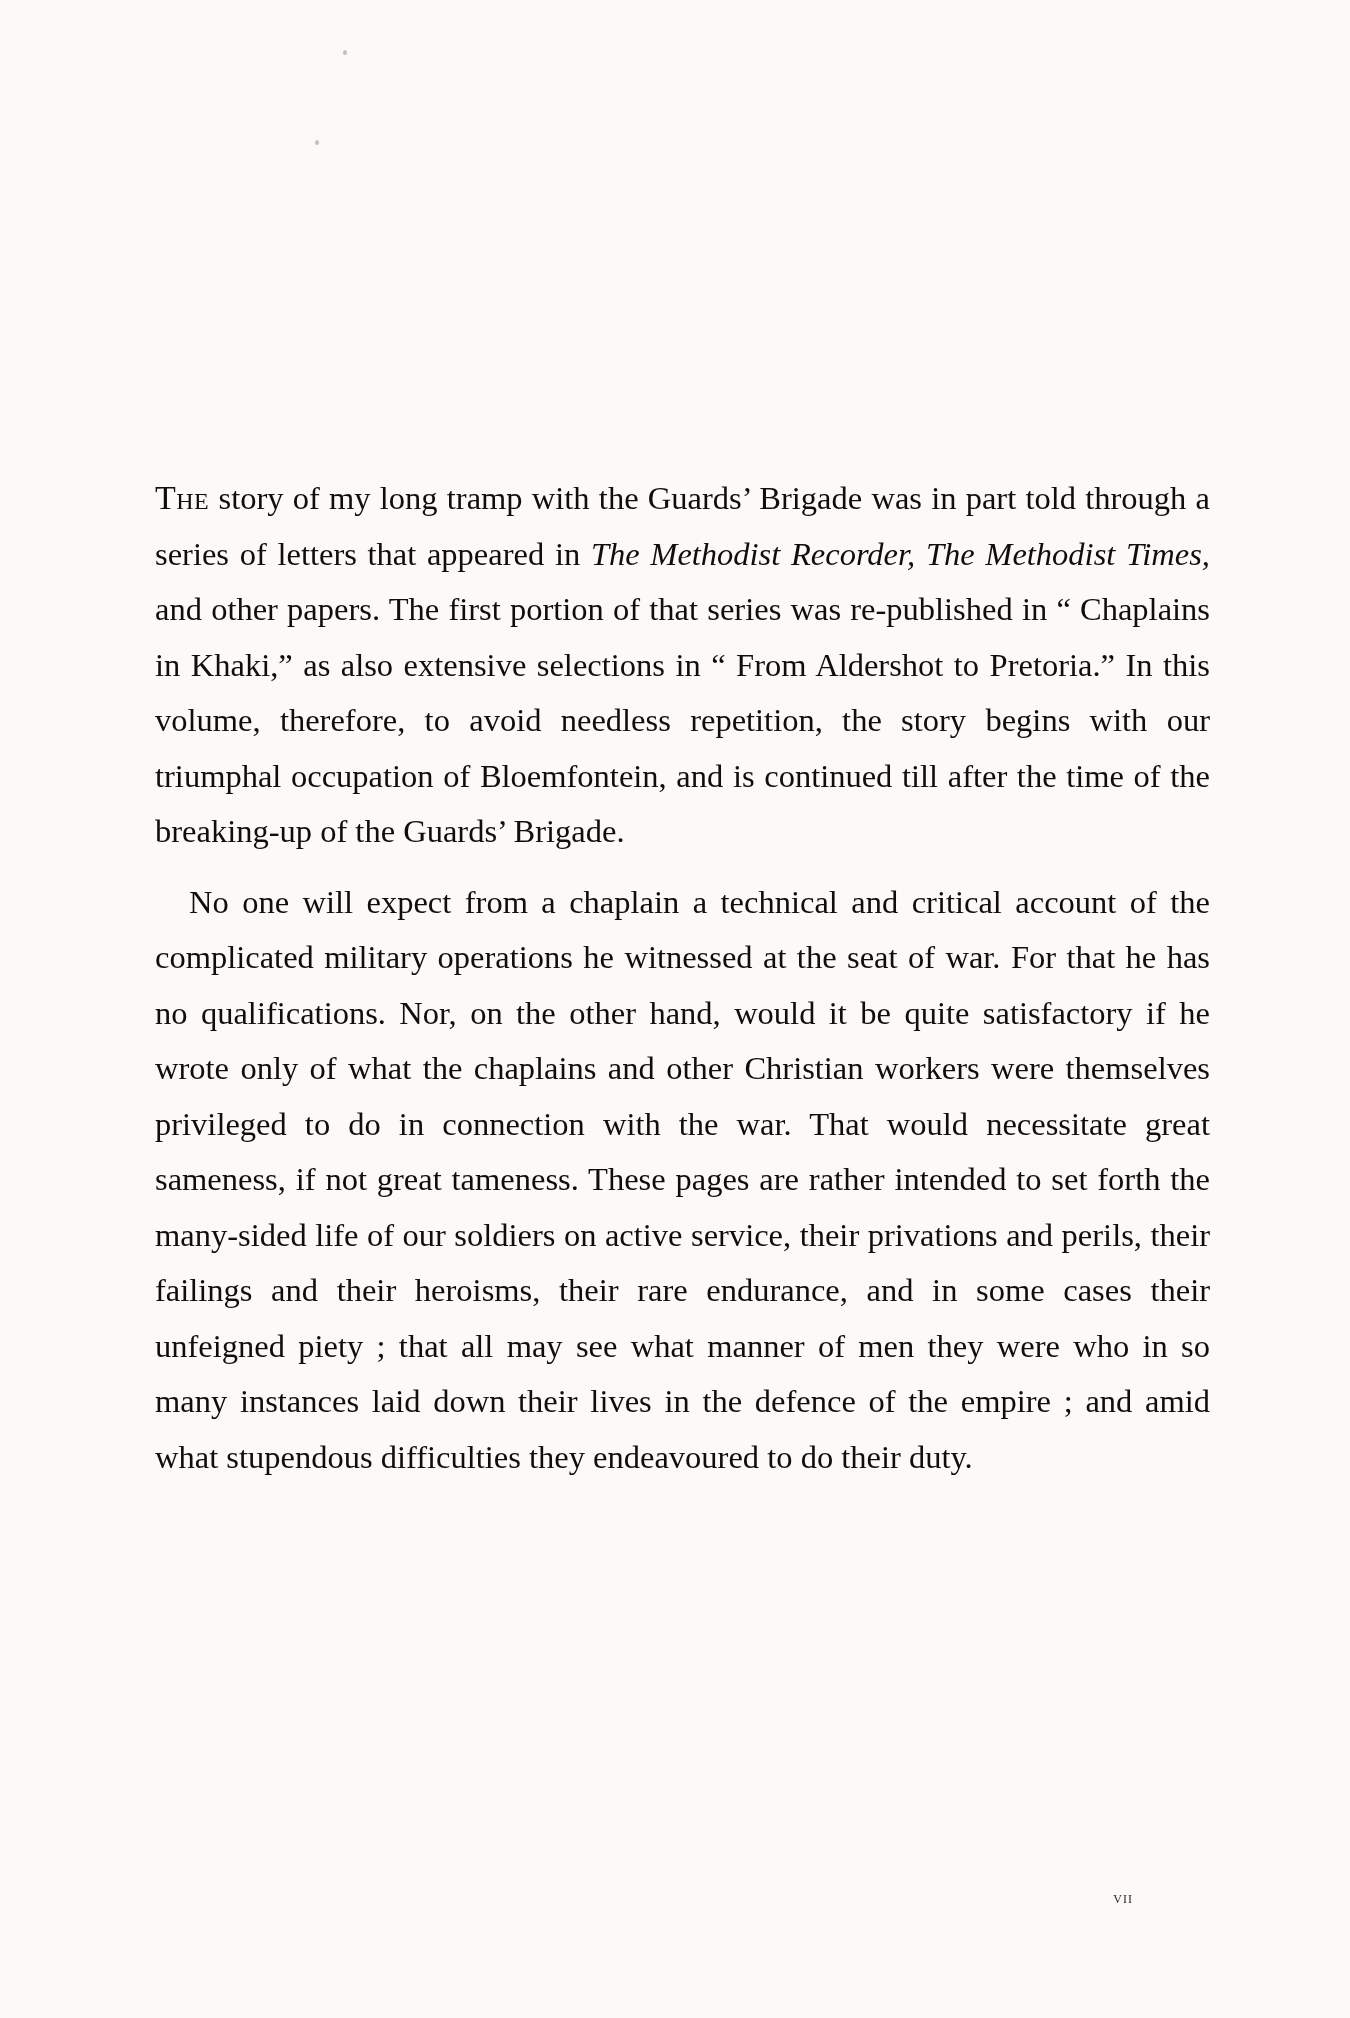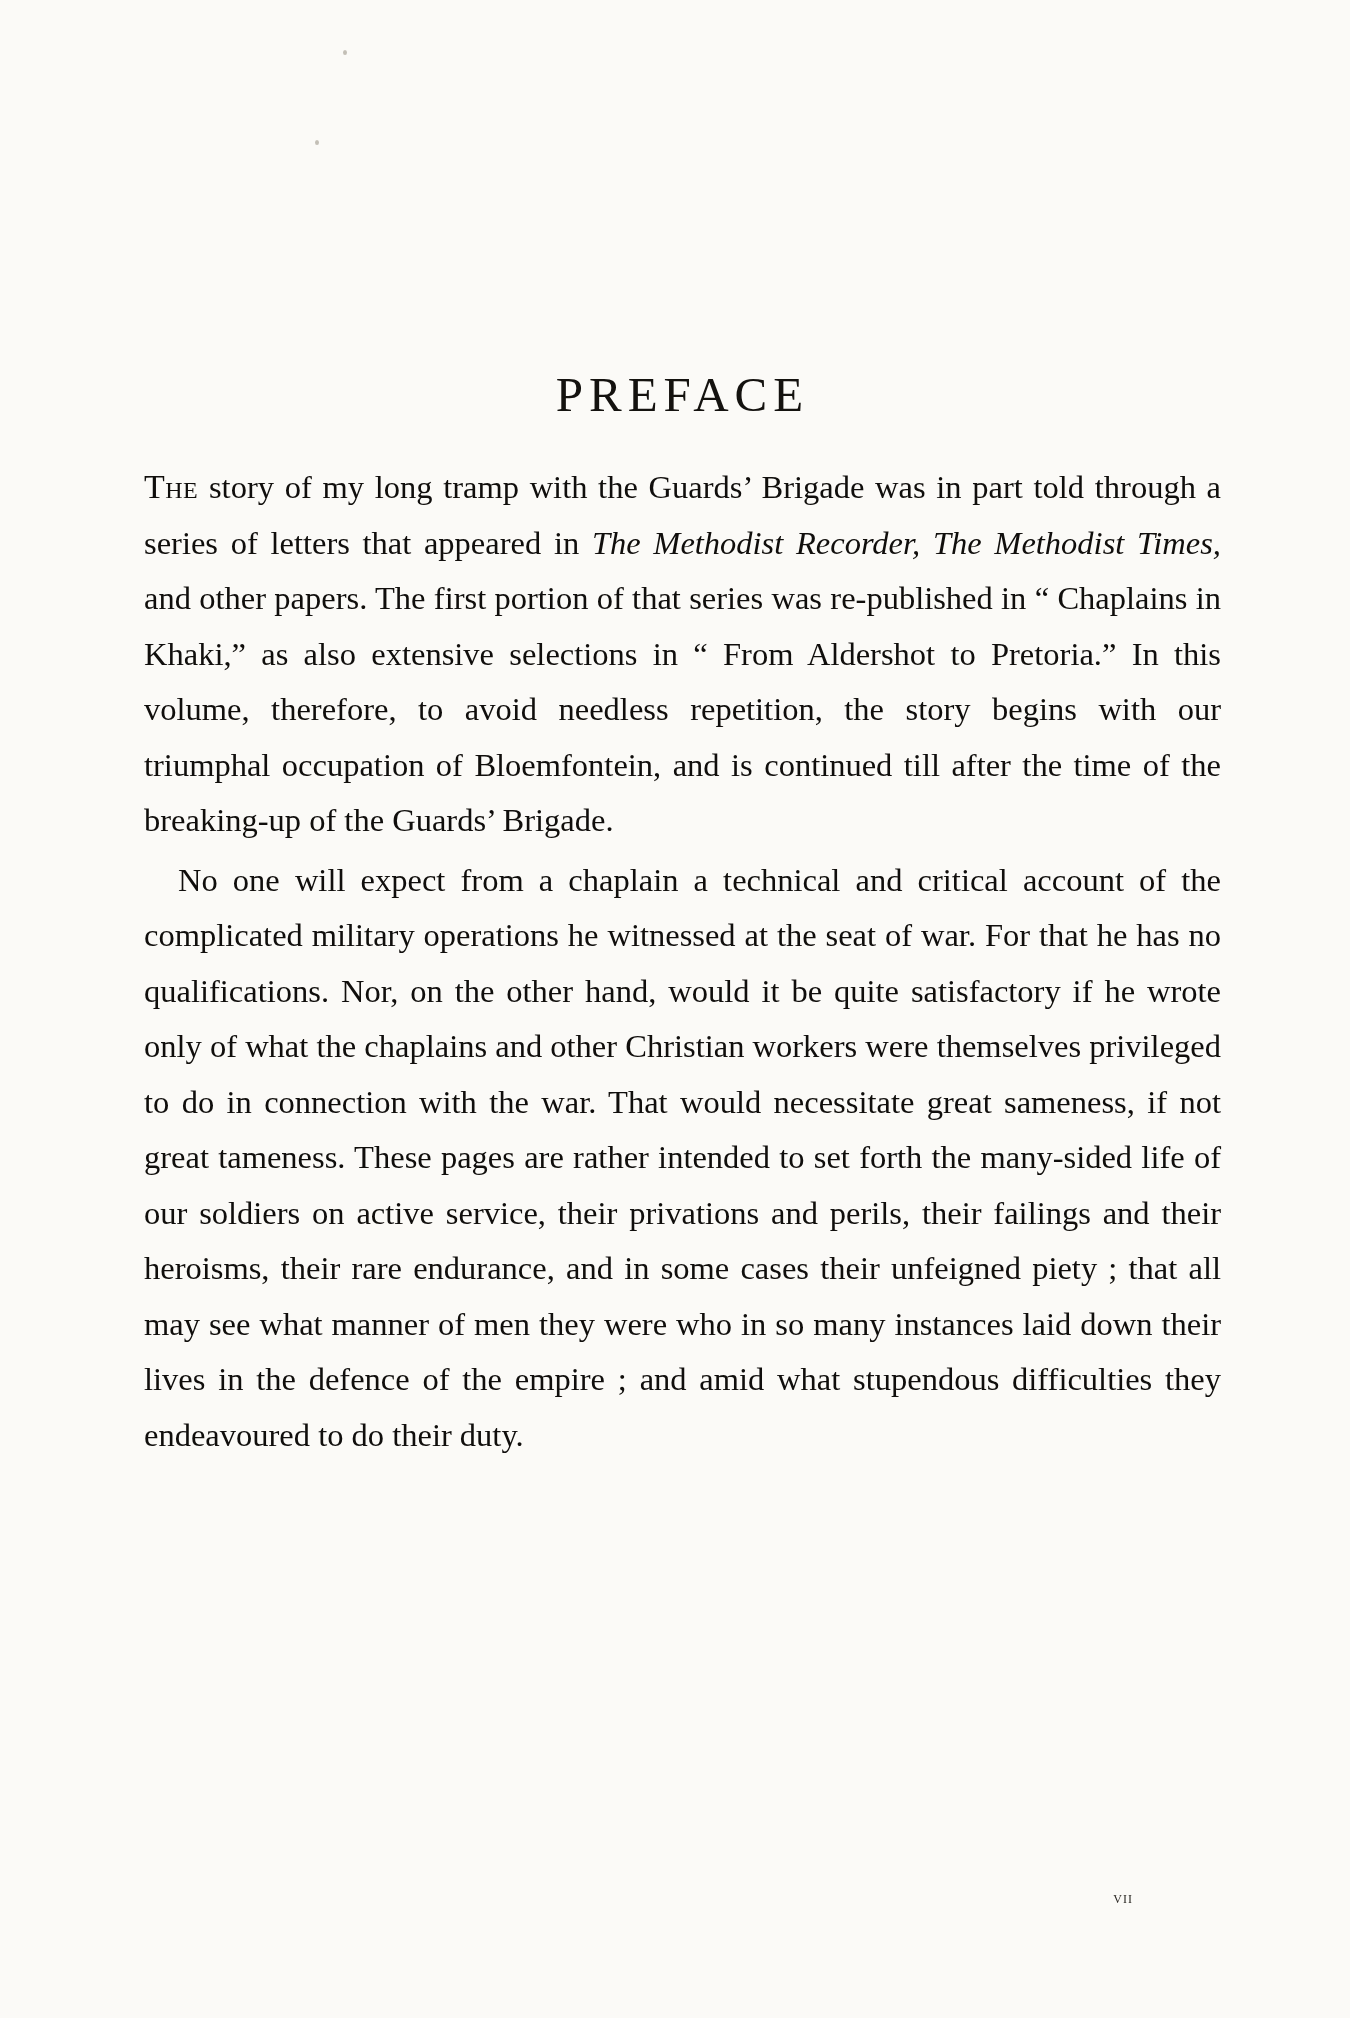--- a/index.html
+++ b/index.html
@@ -56,21 +56,21 @@
     top: 455px;
     left: 0;
     width: 1085px;
     font-size: 32.5px;
     line-height: 55.5px;
     color: #100e0c;
     text-align: justify;
   }
 
   .para {
-    margin: 4px;
+    margin: 15px;
     text-align: justify;
     text-justify: inter-word;
   }
   .para + .para { text-indent: 34px; }
 
   .smallcaps {
     font-variant: small-caps;
     font-size: 34px;
     letter-spacing: 0.5px;
   }
@@ -96,21 +96,20 @@
 </style>
 </head>
 <body>
 
 <div class="page">
   <div class="page-inner">
 
     <span class="speck s1"></span>
     <span class="speck s2"></span>
 
-    <h1 class="page-title">PREFACE</h1>
 
     <div class="body-text">
 
       <p class="para"><span class="smallcaps">The</span><span> story of my long tramp with the Guards’ Brigade was in part told through a series of letters that appeared in </span><span class="ital">The Methodist Recorder,</span><span> </span><span class="ital">The Methodist Times,</span><span> and other papers.  The first portion of that series was re-published in “ Chaplains in Khaki,” as also extensive selections in “ From Aldershot to Pretoria.”  In this volume, therefore, to avoid needless repetition, the story begins with our triumphal occupation of Bloemfontein, and is continued till after the time of the breaking-up of the Guards’ Brigade.</span></p>
 
       <p class="para heavy">No one will expect from a chaplain a technical and critical account of the complicated military operations he witnessed at the seat of war.  For that he has no qualifications.   Nor, on the other hand, would it be quite satisfactory if he wrote only of what the chaplains and other Christian workers were themselves privileged to do in connection with the war.  That would necessitate great sameness, if not great tameness.  These pages are rather intended to set forth the many-sided life of our soldiers on active service, their privations and perils, their failings and their heroisms, their rare endurance, and in some cases their unfeigned piety ; that all may see what manner of men they were who in so many instances laid down their lives in the defence of the empire ; and amid what stupendous difficulties they endeavoured to do their duty.</p>
 
     </div>
 
     <div class="folio">vii</div>

